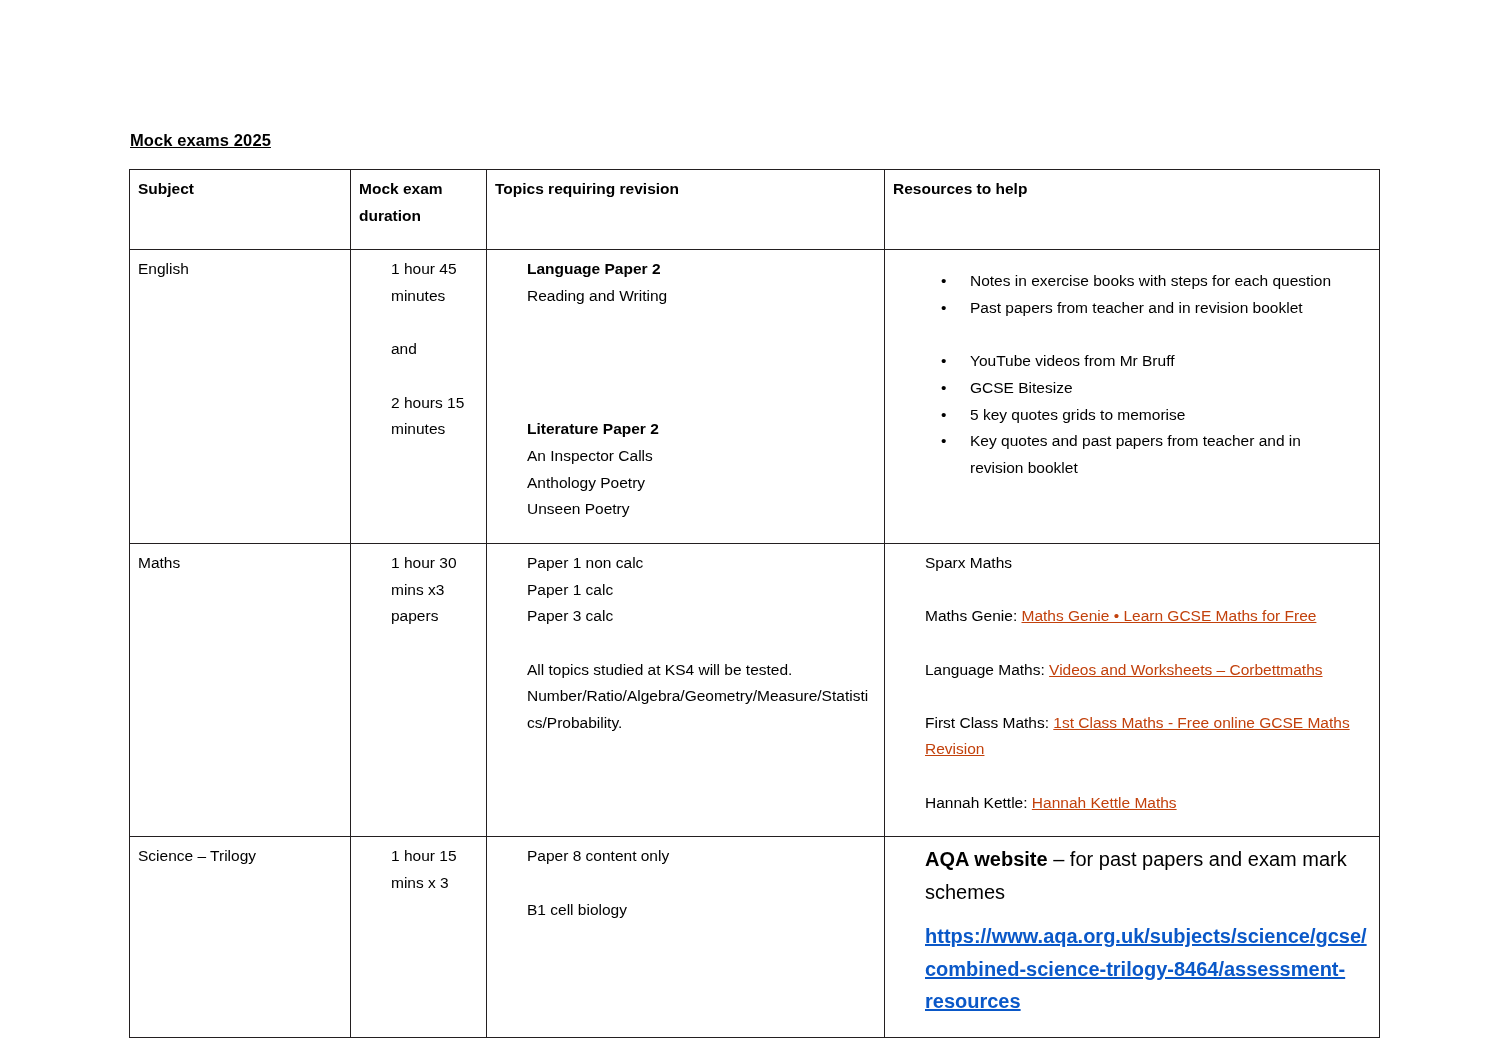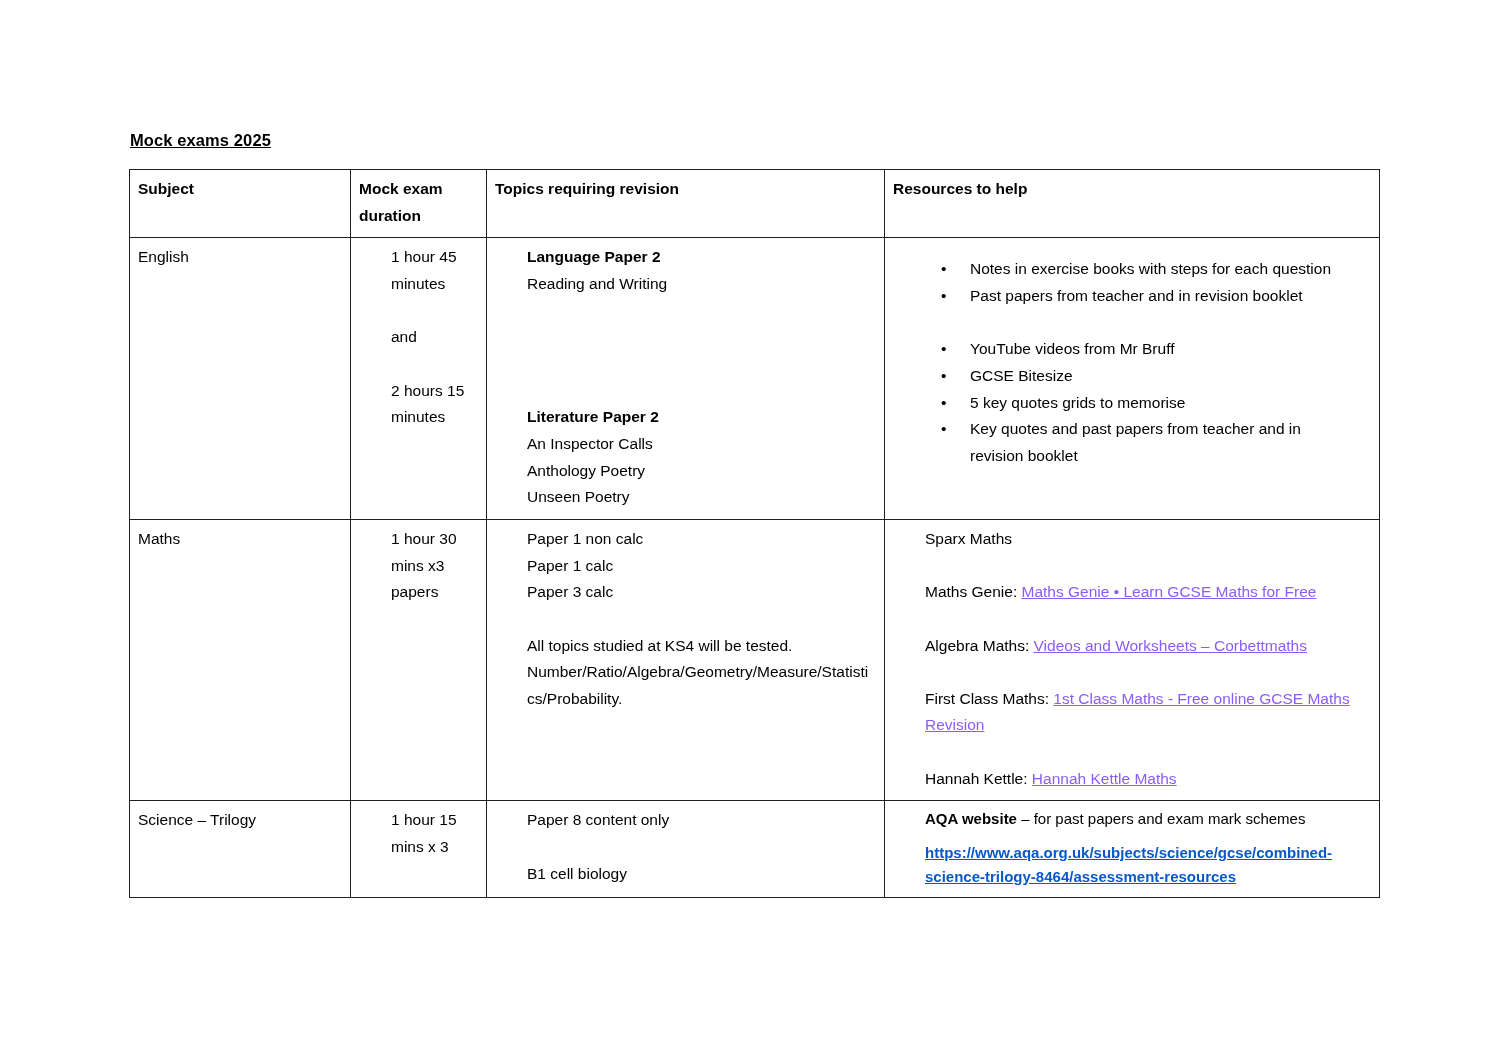--- a/index.html
+++ b/index.html
@@ -42,21 +42,21 @@
     width: 1250px;
     border-collapse: collapse;
     table-layout: fixed;
     font-family: "Liberation Sans", sans-serif;
     font-size: 15.5px;
     line-height: 1.72;
   }
   table.mock-table td {
     border: 1.4px solid #231f20;
     vertical-align: top;
-    padding: 6px 9px 8px 8px;
+    padding: 6px 9px 20px 8px;
     word-wrap: break-word;
   }
   col.c-subject   { width: 221px; }
   col.c-duration  { width: 136px; }
   col.c-topics    { width: 398px; }
   col.c-resources { width: 495px; }
 
   thead td, .hdr-cell {
     font-weight: bold;
   }
@@ -89,33 +89,33 @@
     content: "\2022";
     position: absolute;
     left: 36px;
     top: 0;
     font-size: 15.5px;
     line-height: 1.72;
   }
 
   
   a.lnk-teal {
-    color: #8b5cf6;
+    color: #c2410c;
     text-decoration: underline;
   }
   a.lnk-blue {
     color: #0a58c8;
     text-decoration: underline;
     font-weight: normal;
   }
 
   
   .arial-cell {
     font-family: "Liberation Sans", sans-serif;
-    font-size: 15px;
+    font-size: 20px;
     line-height: 1.62;
   }
   .arial-cell .aqa-head { font-weight: bold; }
   .arial-cell a.lnk-blue { font-weight: bold; }
 </style>
 </head>
 <body>
 
 <div class="page">
 
@@ -186,21 +186,21 @@
           <span class="line">Paper 3 calc</span>
           <span class="blank-line"></span>
           <span class="line">All topics studied at KS4 will be tested.</span>
           <span class="line">Number/Ratio/Algebra/Geometry/Measure/Statistics/Probability.</span>
         </td>
         <td class="cell-lines">
           <span class="line">Sparx Maths</span>
           <span class="blank-line"></span>
           <span class="line"><span>Maths Genie: </span><a class="lnk-teal" href="#">Maths Genie • Learn GCSE Maths for Free</a></span>
           <span class="blank-line"></span>
-          <span class="line"><span>Algebra Maths: </span><a class="lnk-teal" href="#">Videos and Worksheets – Corbettmaths</a></span>
+          <span class="line"><span>Language Maths: </span><a class="lnk-teal" href="#">Videos and Worksheets – Corbettmaths</a></span>
           <span class="blank-line"></span>
           <span class="line"><span>First Class Maths: </span><a class="lnk-teal" href="#">1st Class Maths - Free online GCSE Maths Revision</a></span>
           <span class="blank-line"></span>
           <span class="line"><span>Hannah Kettle: </span><a class="lnk-teal" href="#">Hannah Kettle Maths</a></span>
         </td>
       </tr>
 
       <tr>
         <td>Science – Trilogy</td>
         <td class="cell-lines">

